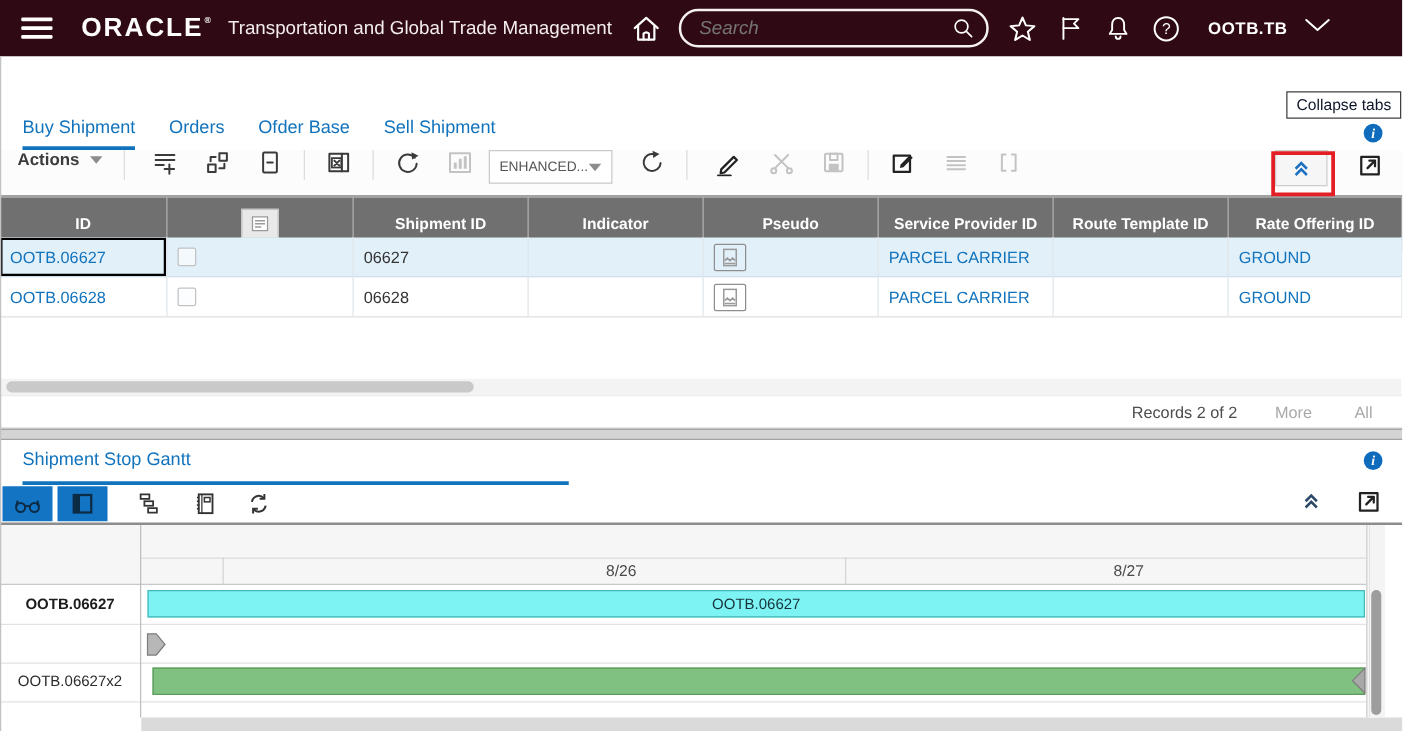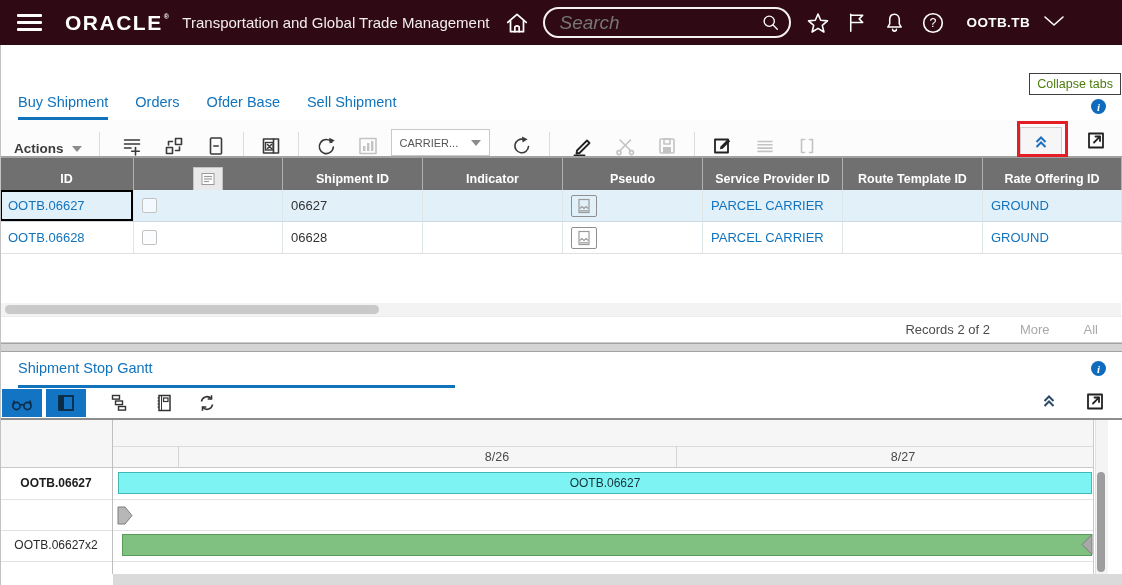--- a/index.html
+++ b/index.html
@@ -9,52 +9,52 @@
 
   
   #hdr{left:0;top:0;width:1122px;height:45px;background:#2f0a14;display:flex;align-items:center;color:#fff}
   .burger{width:25px;height:17px;margin-left:17px;display:flex;flex-direction:column;justify-content:space-between;cursor:pointer}
   .burger span{height:3px;background:#fff;border-radius:1px}
   .brand{margin-left:23px;font-size:21px;font-weight:bold;letter-spacing:1.5px;white-space:nowrap}
   .brand-r{font-size:7px;vertical-align:11px;margin-left:1px}
   .hdr-title{margin-left:12px;font-size:15px;color:#f4edef;font-weight:400;white-space:nowrap}
   .hico{margin-left:15px;display:flex;align-items:center;cursor:pointer}
   .search{margin-left:13px;width:248px;height:31px;border:2px solid #f5f0f1;border-radius:17px;display:flex;align-items:center;padding:0 10px 0 14px;flex:none}
-  .search input{flex:1;background:transparent;border:none;outline:none;color:#0ea5e9;font-style:italic;font-size:19px;font-family:inherit;min-width:0}
+  .search input{flex:1;background:transparent;border:none;outline:none;color:#0ea5e9;font-style:italic;font-size:15px;font-family:inherit;min-width:0}
   .user{margin-left:21px;font-size:13.5px;font-weight:bold;letter-spacing:.4px;white-space:nowrap}
   .chev{margin-left:12px;margin-right:28px}
   svg .wk,svg.wk{fill:none;stroke:#fff;stroke-width:1.6;stroke-linecap:round;stroke-linejoin:round}
   svg .sk,svg.sk{fill:none;stroke:#3a3a3a;stroke-width:1.6;stroke-linecap:round;stroke-linejoin:round}
   svg .dk,svg.dk{fill:none;stroke:#c3c3c3;stroke-width:1.6;stroke-linecap:round;stroke-linejoin:round}
   svg .bk,svg.bk{fill:none;stroke:#222;stroke-width:1.8;stroke-linecap:round;stroke-linejoin:round}
   svg .gk,svg.gk{fill:none;stroke:#9a9a9a;stroke-width:1.2}
 
   
   #wbrow{left:0;top:45px;width:1122px;height:43px;background:#fbfbfb;border-bottom:1px solid #b8b8b8}
   .wbic{position:absolute;left:12px;top:13px}
   .wbbox{position:absolute;left:37px;top:3px;width:393px;height:37px;background:#fff;border:1px solid #dadada;display:flex;align-items:center;cursor:pointer}
   .wbtext{flex:1;padding-left:10px;overflow:hidden}
   .wblabel{font-size:11px;color:#8f8f8f;line-height:14px}
   .wbvalue{font-size:14.5px;color:#3a3a3a;line-height:17px;white-space:nowrap}
   .wbcaret{width:36px;height:100%;border-left:1px solid #e8e8e8;display:flex;align-items:center;justify-content:center}
   .caret{width:0;height:0;border-left:6px solid transparent;border-right:6px solid transparent;border-top:7px solid #8c8c8c}
   .caret.sm{border-left-width:5px;border-right-width:5px;border-top-width:6px}
 
   
-  #tooltip{position:absolute;right:1px;top:73px;height:22px;padding:0 7px;background:#fff;border:1px solid #404040;font-size:12.5px;color:#4d7c0f;display:flex;align-items:center;z-index:50;white-space:nowrap}
+  #tooltip{position:absolute;right:1px;top:73px;height:22px;padding:0 7px;background:#fff;border:1px solid #404040;font-size:12.5px;color:#0f172a;display:flex;align-items:center;z-index:50;white-space:nowrap}
 
   
   #tabsrow{left:0;top:88px;width:1122px;height:32px;background:#fff;display:flex;padding-left:18px}
   .tab{font-size:14.5px;color:#1273bd;line-height:29px;margin-right:27px;cursor:pointer;white-space:nowrap}
   .tab.active{border-bottom:3px solid #1273bd}
   .info{width:15px;height:15px;border-radius:50%;background:#0f6cbd;color:#fff;font-size:11px;font-weight:bold;font-family:"Liberation Serif",serif;font-style:italic;display:flex;align-items:center;justify-content:center;cursor:pointer}
   #tabinfo{position:absolute;left:1091px;top:99px}
 
   
-  #tbar{left:0;top:120px;width:1122px;height:38px;background:#fcfcfc;border-bottom:2px solid #a2a2a2;display:flex;align-items:flex-end}
+  #tbar{left:0;top:120px;width:1122px;height:38px;background:#fcfcfc;border-bottom:2px solid #a2a2a2;display:flex;align-items:flex-start}
   .actions{margin-left:14px;font-size:13.5px;font-weight:bold;color:#3c3c3c;display:flex;align-items:center;gap:8px;cursor:pointer}
   .vsep{width:1px;height:24px;background:#dcdcdc;margin-left:17px;flex:none}
   .tbi{margin-left:22px;cursor:pointer;display:flex;align-items:center;flex:none}
   .tbsel{margin-left:13px;width:99px;height:27px;border:1px solid #c9c9c9;background:#fff;display:flex;align-items:center;justify-content:space-between;padding:0 8px;font-size:11px;color:#555;cursor:pointer;flex:none}
   .tb-right{margin-left:auto;display:flex;align-items:center;gap:24px;margin-right:16px}
   .colbtn{width:42px;height:29px;border:1px solid #cfcfcf;background:#f6f6f6;display:flex;align-items:center;justify-content:center;cursor:pointer}
   #redbox{position:absolute;left:1017px;top:121px;width:51px;height:36px;border:3px solid #e41e25;z-index:40;pointer-events:none}
 
   
   .grid{display:grid;grid-template-columns:134px 149px 140px 140px 140px 140px 140px 139px;width:1122px}
@@ -224,21 +224,21 @@
     </div>
     <div class="tbi dis">
       <svg width="20" height="20" viewBox="0 0 20 20">
           <rect class="dk" x="2" y="2.5" width="16" height="15"></rect>
           <rect x="5" y="10" width="2.4" height="5" fill="#c3c3c3"></rect>
           <rect x="9" y="7" width="2.4" height="8" fill="#c3c3c3"></rect>
           <rect x="13" y="5" width="2.4" height="10" fill="#c3c3c3"></rect>
         </svg>
     </div>
     <div class="tbsel">
-        <span>CARRIER...</span>
+        <span>ENHANCED...</span>
         <span class="caret sm"></span>
       </div>
     <div class="tbi">
       <svg width="20" height="20" viewBox="0 0 20 20">
           <path class="sk" d="M16.5 10.5 A6.8 6.8 0 1 1 11.5 3.4" stroke-width="1.8"></path>
           <path d="M10 0.6 L15.6 3.2 L10.6 6.4 Z" fill="#3a3a3a"></path>
         </svg>
     </div>
     <div class="vsep"></div>
     <div class="tbi">

